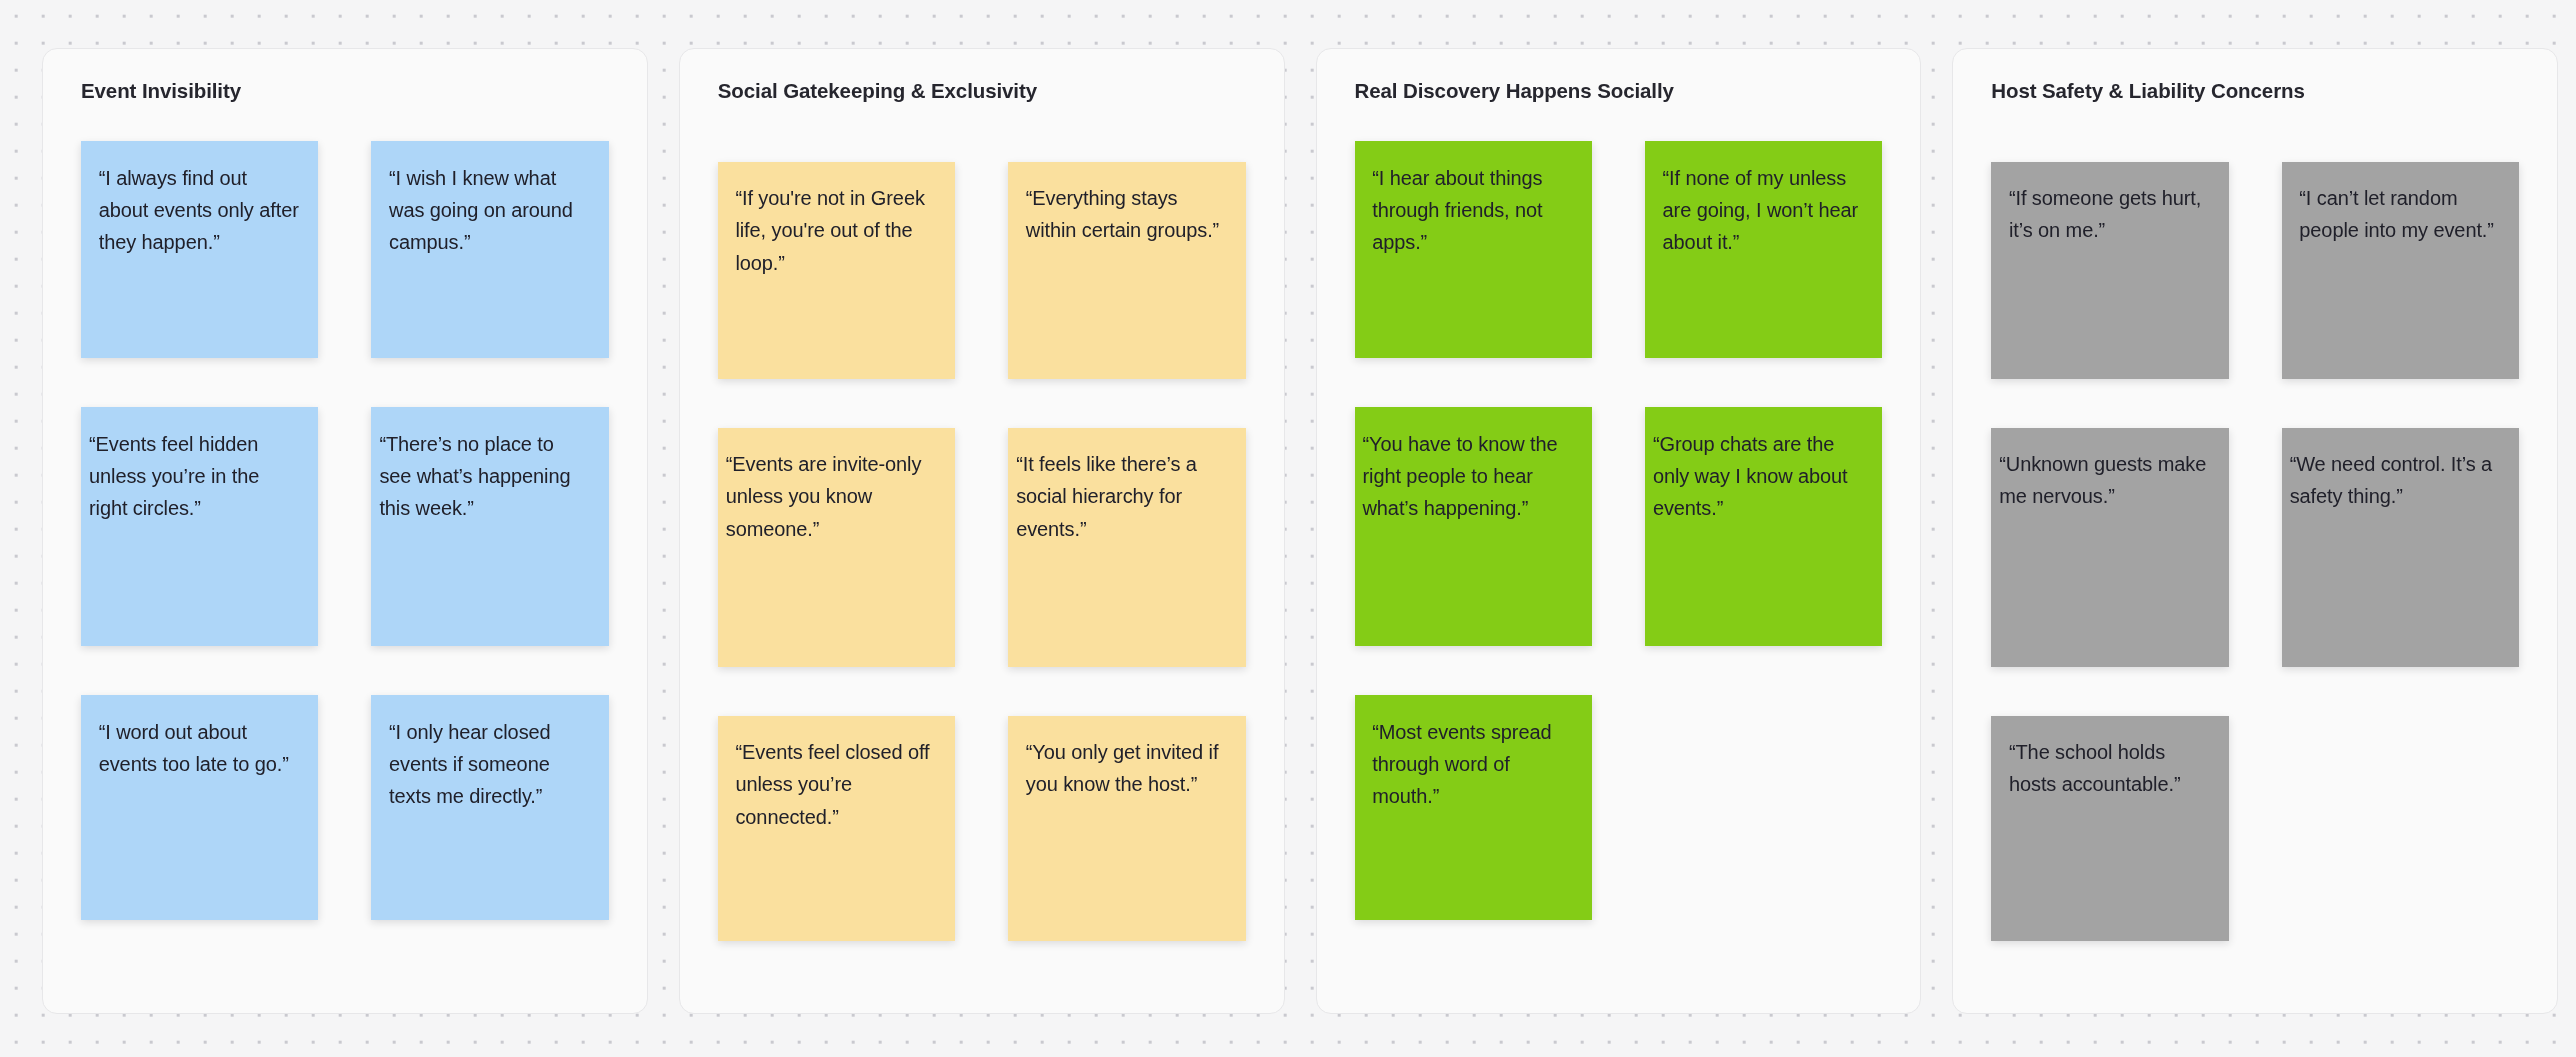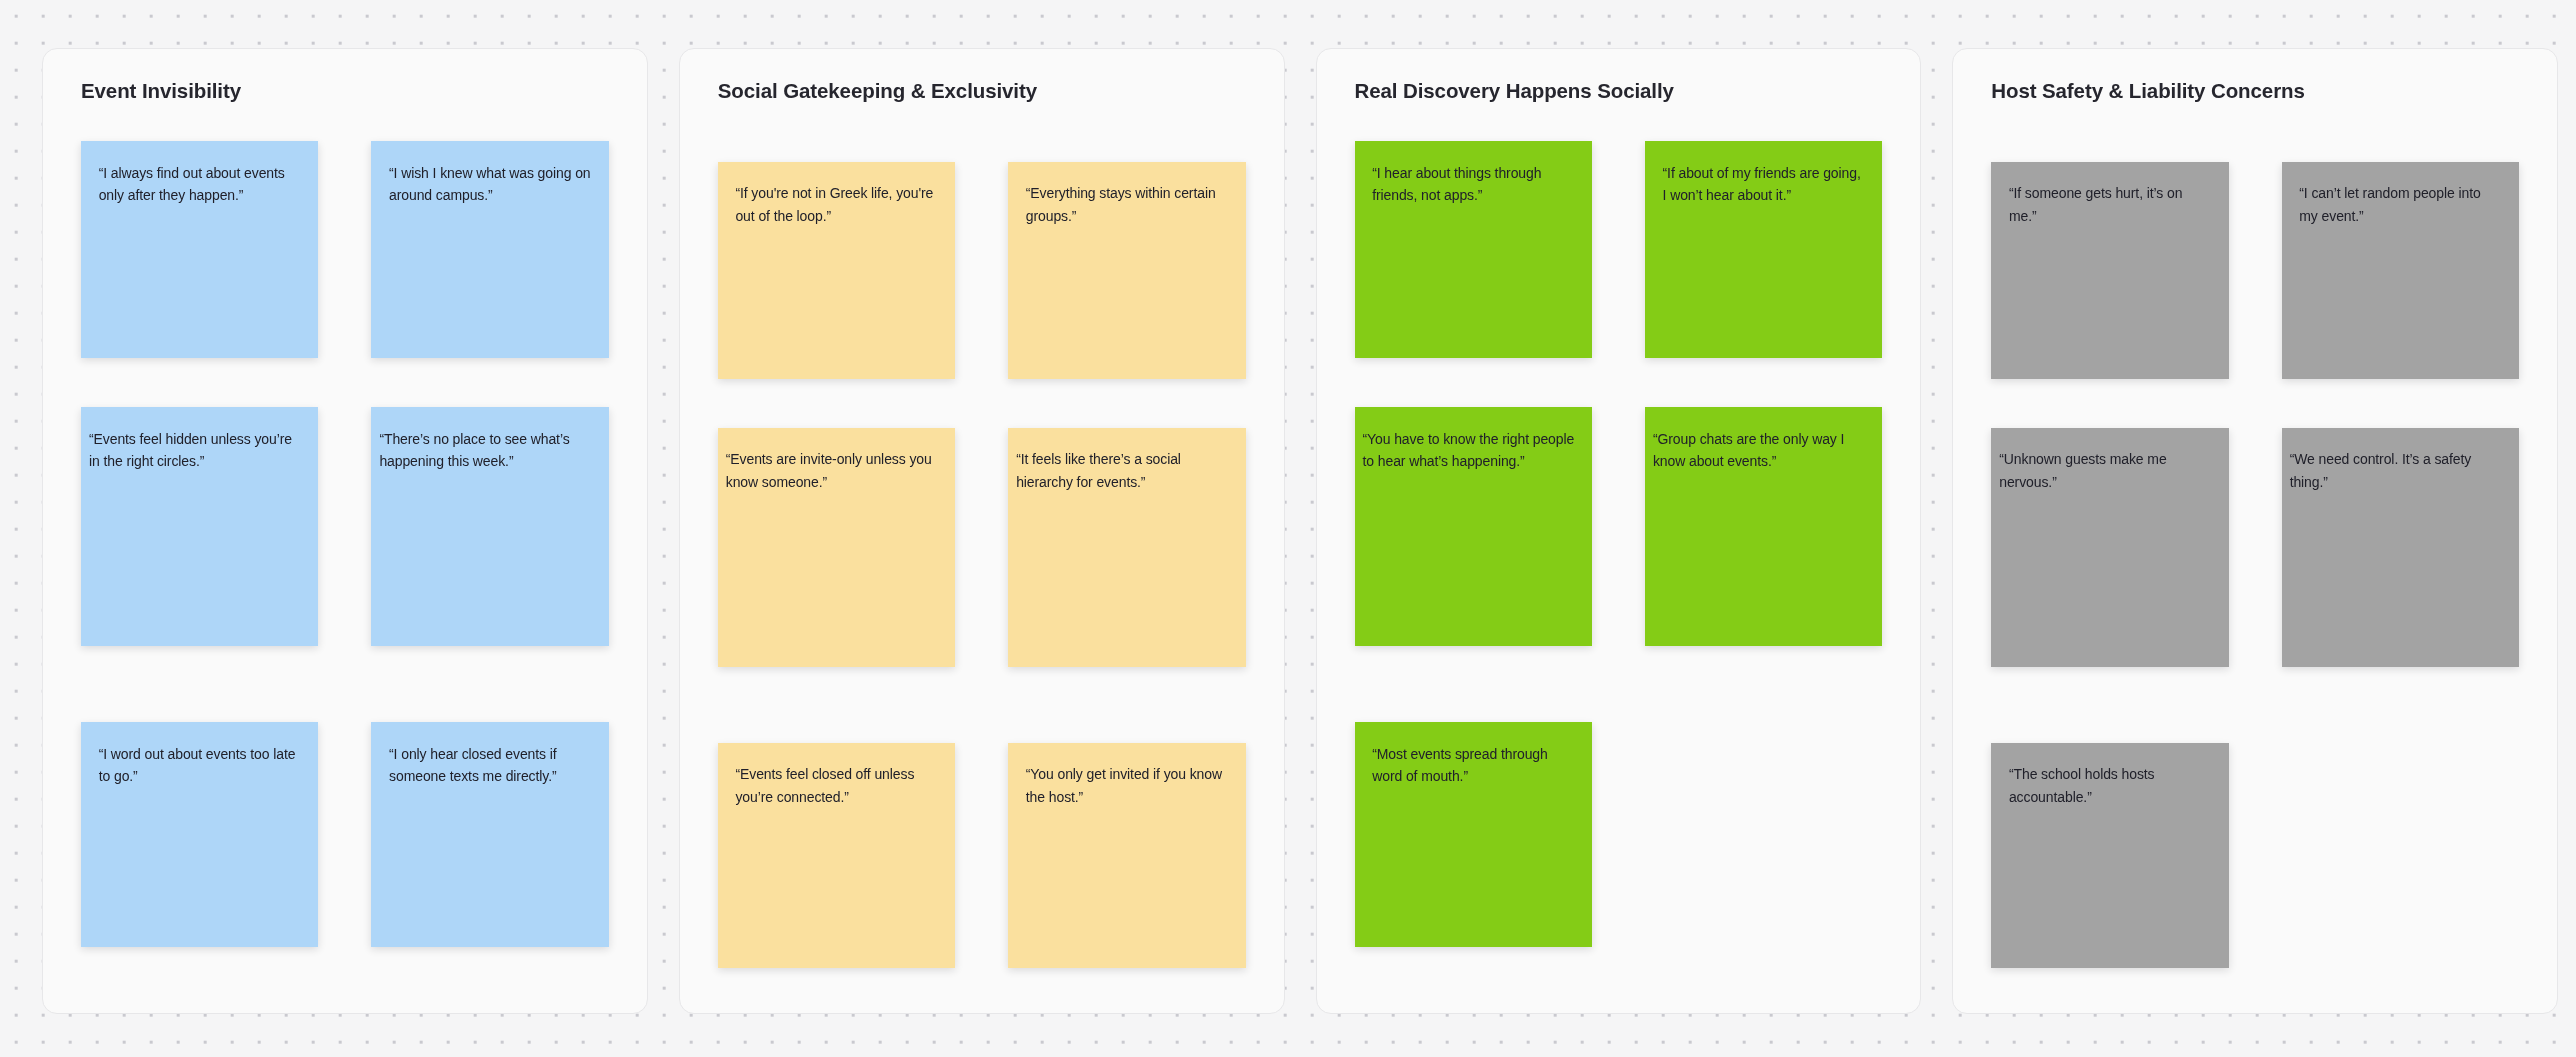--- a/index.html
+++ b/index.html
@@ -61,32 +61,32 @@
   }
 
   .note-slot {
     display: block;
   }
 
   .note {
     display: block;
     width: 100%;
     padding: 20.5px 17.7px 17.7px 17.7px;
-    font-size: 14px;
+    font-size: 20px;
     line-height: 1.62;
     color: #20202a;
     box-shadow: 0 3.4px 8.2px rgba(22, 22, 30, 0.14);
     word-wrap: break-word;
     overflow-wrap: break-word;
     letter-spacing: -0.1px;
   }
 
   
   .row-1 .note { height: 217px; margin-bottom: 49px; }
-  .row-2 .note { height: 239px; margin-bottom: 76px; padding-left: 8px; }
+  .row-2 .note { height: 239px; margin-bottom: 49px; padding-left: 8px; }
   .row-3 .note { height: 225px; margin-bottom: 0; }
 
   .panel-1 .note { background: #aed6f8; }
   .panel-2 .note { background: #fae09e; }
   .panel-3 .note { background: #84cc16; }
   .panel-4 .note { background: #a3a3a3; }
 
   
   .panel-2 .notes-grid,
   .panel-4 .notes-grid { margin-top: 20.5px; }
@@ -144,21 +144,21 @@
     </div>
   </section>
 
   <section class="panel panel-3">
     <h2 class="panel-title">Real Discovery Happens Socially</h2>
     <div class="notes-grid">
       <div class="note-slot row-1">
         <div class="note">“I hear about things through friends, not apps.”</div>
       </div>
       <div class="note-slot row-1">
-        <div class="note">“If about of my friends are going, I won’t hear about it.”</div>
+        <div class="note">“If none of my unless are going, I won’t hear about it.”</div>
       </div>
       <div class="note-slot row-2">
         <div class="note">“You have to know the right people to hear what’s happening.”</div>
       </div>
       <div class="note-slot row-2">
         <div class="note">“Group chats are the only way I know about events.”</div>
       </div>
       <div class="note-slot row-3">
         <div class="note">“Most events spread through word of mouth.”</div>
       </div>

